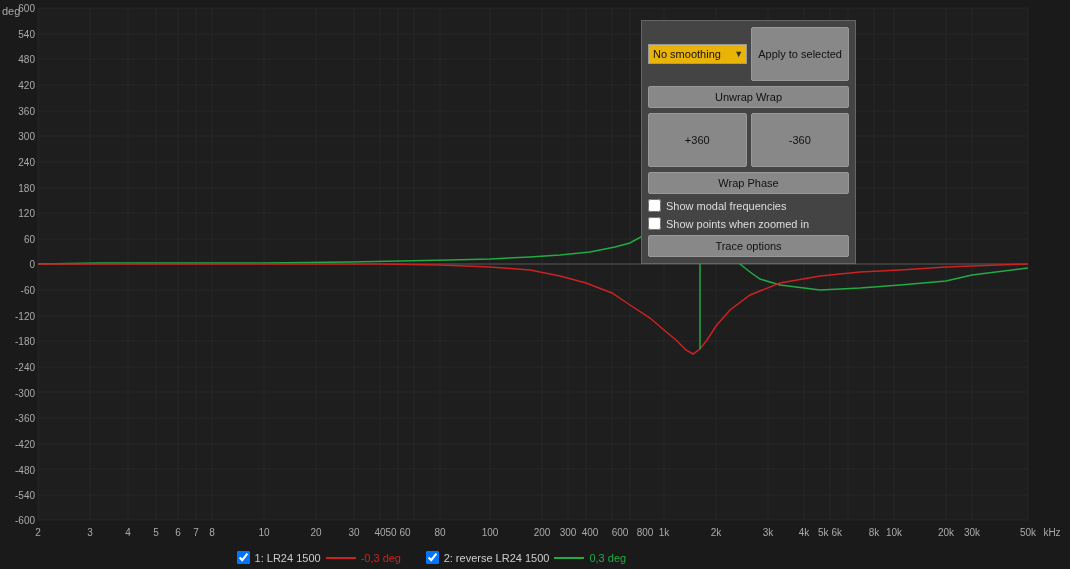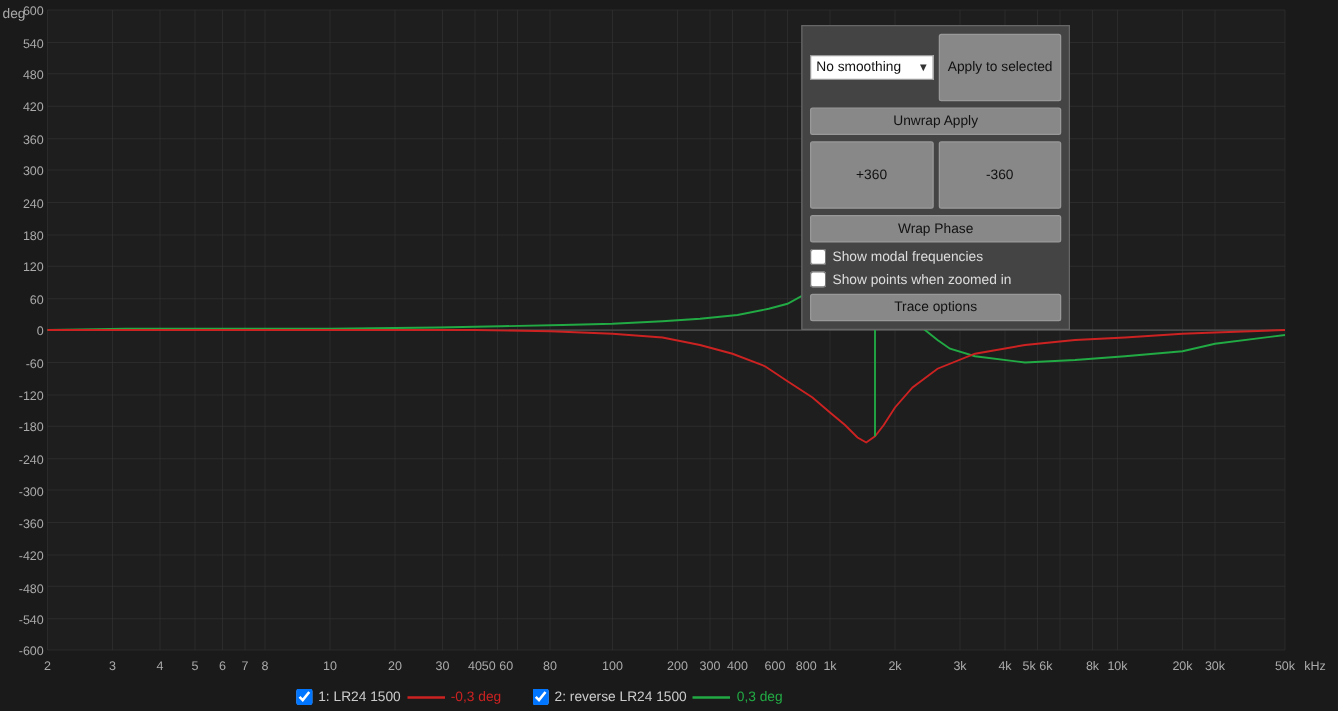--- a/index.html
+++ b/index.html
@@ -64,21 +64,21 @@
     }
 
     .select-wrapper {
       position: relative;
       flex: 1;
       display: flex;
     }
 
     .select-wrapper select {
       width: 100%;
-      background: #ffffff;
+      background: #eab308;
       border: 1px solid #999;
       color: #111;
       font-size: 11px;
       padding: 3px 20px 3px 4px;
       cursor: pointer;
       appearance: none;
     }
 
     .select-arrow {
       position: absolute;
@@ -367,21 +367,21 @@
           <option>1/6 octave</option>
           <option>1/3 octave</option>
           <option>1/2 octave</option>
           <option>1 octave</option>
         </select>
         <span class="select-arrow">▼</span>
       </div>
       <button class="ctrl-btn">Apply to selected</button>
     </div>
 
-    <button class="ctrl-btn-full">Unwrap Apply</button>
+    <button class="ctrl-btn-full">Unwrap Wrap</button>
 
     <div class="controls-row">
       <button class="ctrl-btn" style="flex:1;text-align:center;">+360</button>
       <button class="ctrl-btn" style="flex:1;text-align:center;">-360</button>
     </div>
 
     <button class="ctrl-btn-full">Wrap Phase</button>
 
     <div class="checkbox-row">
       <input type="checkbox" style="">

